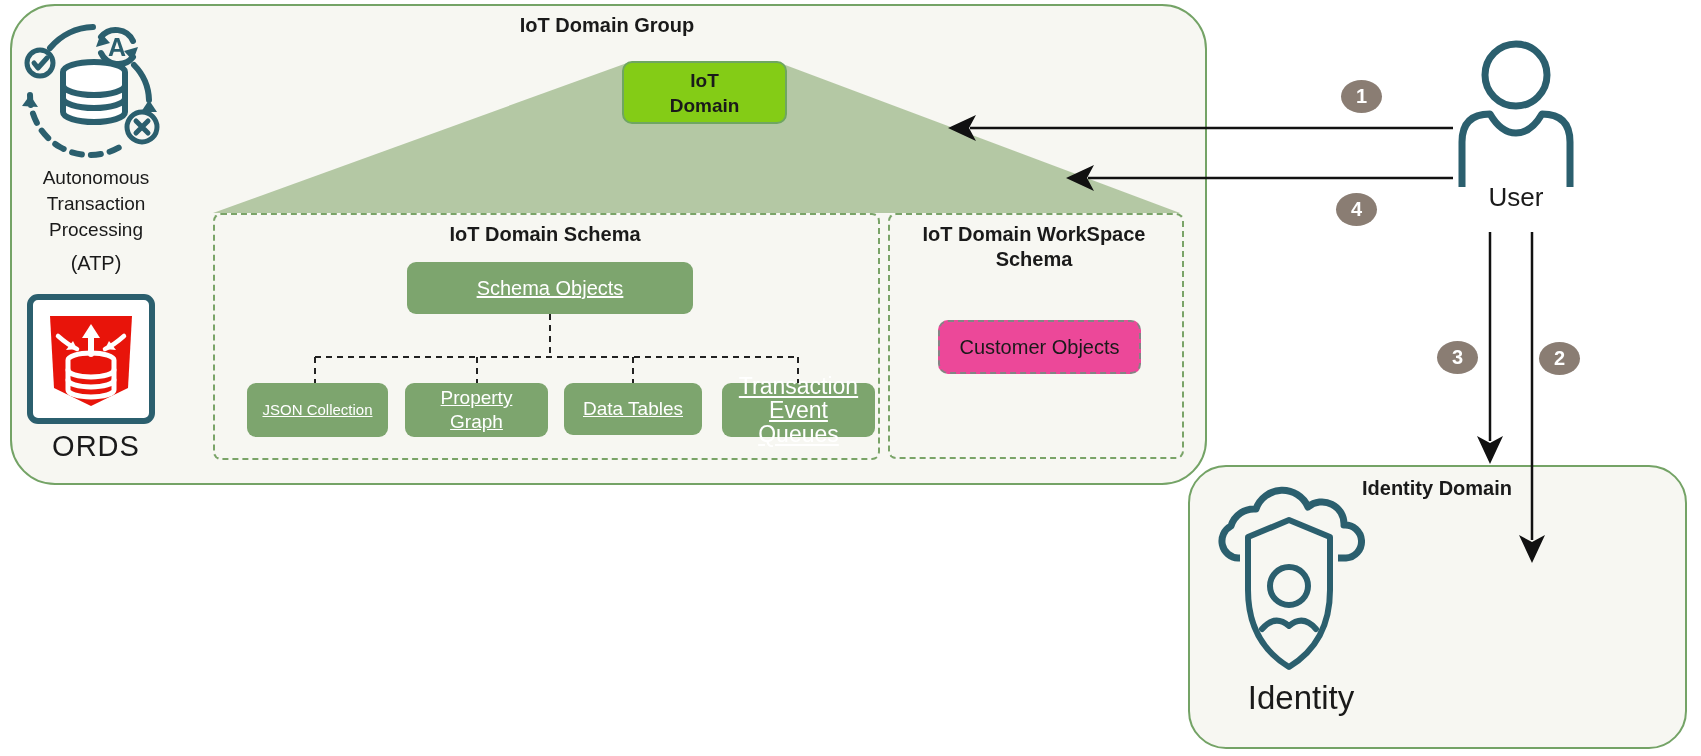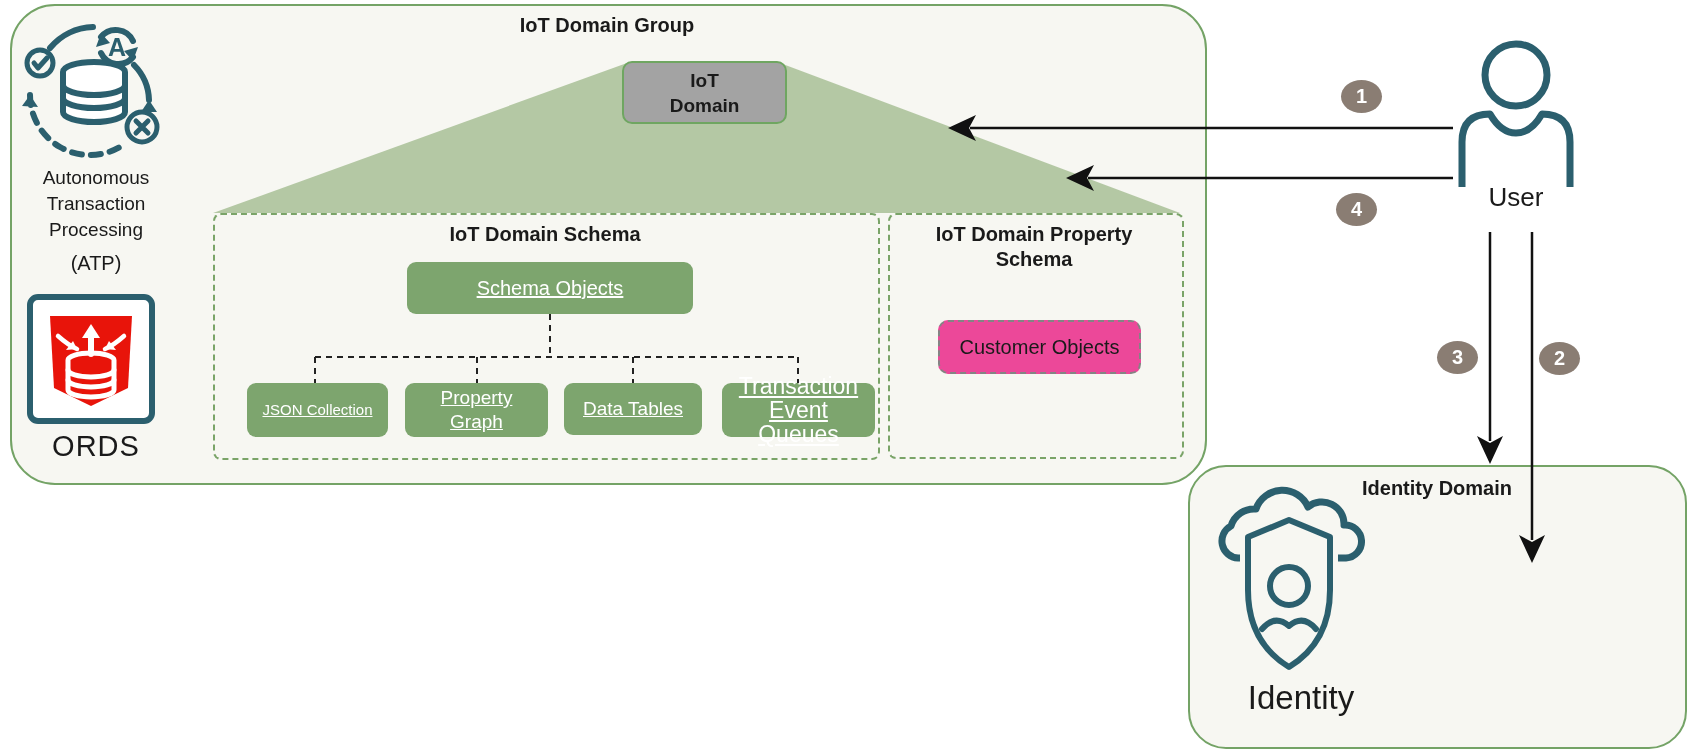--- a/index.html
+++ b/index.html
@@ -9,21 +9,21 @@
   #identity-panel{border-radius:38px;}
   .svg-layer{position:absolute;left:0;top:0;width:1701px;height:756px;pointer-events:none;}
   #bg-svg{z-index:2;}
   #fg-svg{z-index:4;}
   
   .title{position:absolute;z-index:3;font-weight:bold;color:#1a1a1a;text-align:center;}
   .label{position:absolute;z-index:3;color:#1a1a1a;text-align:center;}
   
   .greenbox{position:absolute;z-index:3;background:#7da56e;border-radius:9px;color:#ffffff;
             display:flex;align-items:center;justify-content:center;text-align:center;line-height:24px;text-decoration:underline;}
-  .whitebox{position:absolute;z-index:3;background:#a3a3a3;border:2px solid #6fa661;border-radius:10px;
+  .whitebox{position:absolute;z-index:3;background:#84cc16;border:2px solid #6fa661;border-radius:10px;
             display:flex;align-items:center;justify-content:center;text-align:center;
             font-weight:bold;color:#1a1a1a;line-height:25px;}
   .dashedbox{position:absolute;z-index:3;border:2px dashed #7aa468;border-radius:8px;background:transparent;}
   .graybox{position:absolute;z-index:3;background:#ec4899;border:2px dashed #848484;border-radius:10px;
            display:flex;align-items:center;justify-content:center;color:#1a1a1a;}
   .badge{position:absolute;z-index:5;width:41px;height:33px;border-radius:50%;background:#8a7d73;
          color:#ffffff;font-weight:bold;font-size:20px;display:flex;align-items:center;justify-content:center;}
   .childbox span{display:inline-block;max-width:120px;}
   
   #group-panel{left:10px;top:4px;width:1193px;height:477px;}
@@ -88,21 +88,21 @@
       <span>Property Graph</span>
     </div>
   <div class="greenbox childbox" id="child-tables">
       <span>Data Tables</span>
     </div>
   <div class="greenbox childbox" id="child-queues">
       <span>Transaction Event Queues</span>
     </div>
 
   <div class="dashedbox" id="workspace-box"></div>
-  <div class="title" id="workspace-title"><span>IoT Domain Property Schema</span></div>
+  <div class="title" id="workspace-title"><span>IoT Domain WorkSpace Schema</span></div>
   <div class="graybox" id="customer-box">Customer Objects</div>
 
   <div class="label" id="user-label">User</div>
 
   <div class="title" id="identity-title">Identity Domain</div>
   <div class="label" id="identity-label">Identity</div>
 
   <div class="badge" id="badge-1">1</div>
   <div class="badge" id="badge-4">4</div>
   <div class="badge" id="badge-3">3</div>

